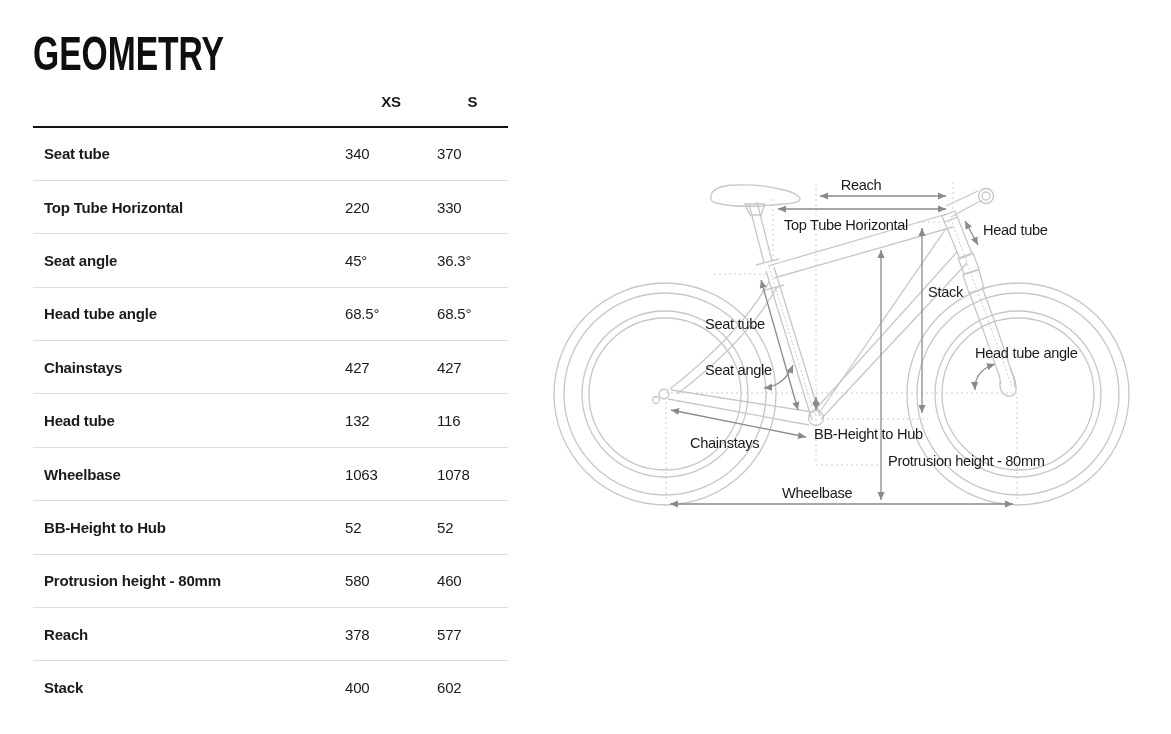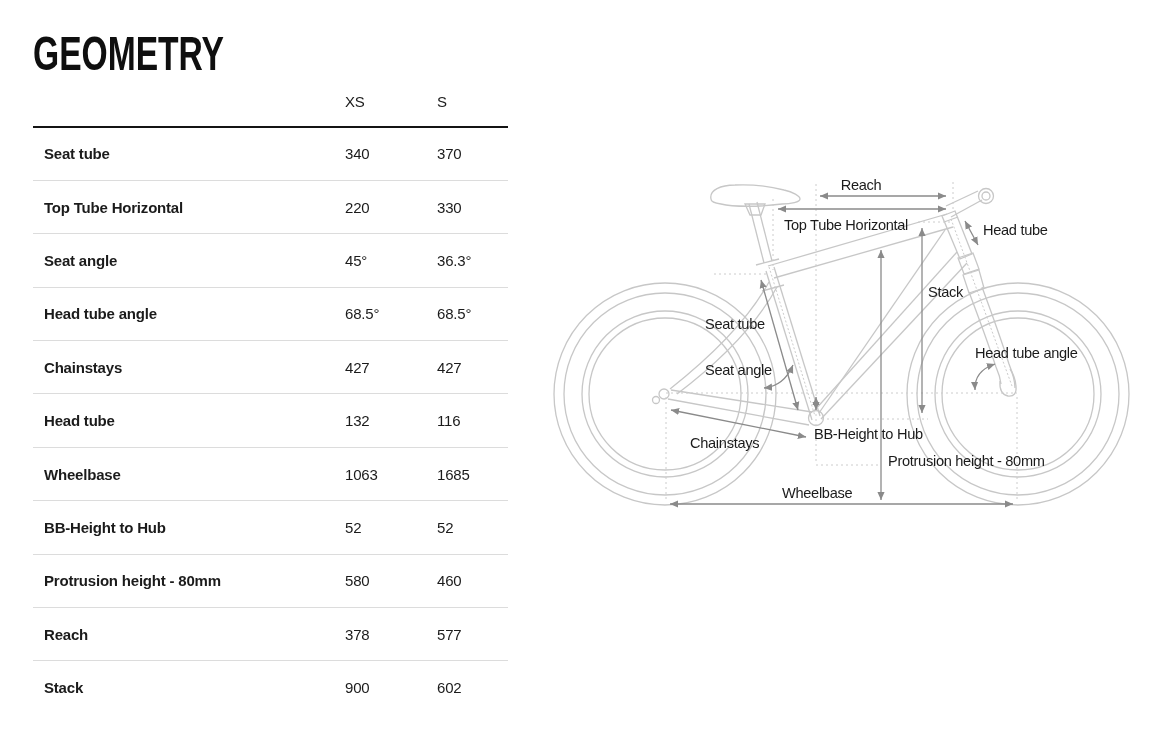--- a/index.html
+++ b/index.html
@@ -15,21 +15,21 @@
   }
   
   .geo-table{
     position:absolute;left:33px;top:88px;border-collapse:collapse;table-layout:fixed;
     letter-spacing:-0.2px;
   }
   .geo-table col.c-label{width:312px;}
   .geo-table col.c-xs{width:92px;}
   .geo-table col.c-s{width:71px;}
   .geo-table th{
-    font-size:15px;font-weight:400;text-align:left;vertical-align:top;
+    font-size:15px;font-weight:700;text-align:center;vertical-align:top;
     height:33px;padding:4.5px 0 0 0;border-bottom:2.5px solid #141414;color:#1b1b1b;
   }
   .geo-table td{
     font-size:15px;height:52.4px;padding:0;vertical-align:middle;
     border-bottom:1px solid #dcdcdc;
   }
   .geo-table tr:last-child td{border-bottom:none;}
   .geo-table td.lbl{font-weight:700;padding-left:11px;}
   
   .diagram-svg{position:absolute;left:0;top:0;width:1171px;height:734px;}
@@ -87,40 +87,40 @@
         <td>427</td>
       </tr>
       <tr>
         <td class="lbl">Head tube</td>
         <td>132</td>
         <td>116</td>
       </tr>
       <tr>
         <td class="lbl">Wheelbase</td>
         <td>1063</td>
-        <td>1685</td>
+        <td>1078</td>
       </tr>
       <tr>
         <td class="lbl">BB-Height to Hub</td>
         <td>52</td>
         <td>52</td>
       </tr>
       <tr>
         <td class="lbl">Protrusion height - 80mm</td>
         <td>580</td>
         <td>460</td>
       </tr>
       <tr>
         <td class="lbl">Reach</td>
         <td>378</td>
         <td>577</td>
       </tr>
       <tr>
         <td class="lbl">Stack</td>
-        <td>900</td>
+        <td>400</td>
         <td>602</td>
       </tr>
     </tbody>
 </table>
 
 <svg class="diagram-svg" viewBox="0 0 1171 734">
   <defs>
     <marker id="mE" viewBox="0 0 10 10" refX="9" refY="5" markerWidth="9" markerHeight="9" orient="auto" markerUnits="userSpaceOnUse">
       <path d="M0,1 L9,5 L0,9 Z" fill="#8a8a8a"></path>
     </marker>

